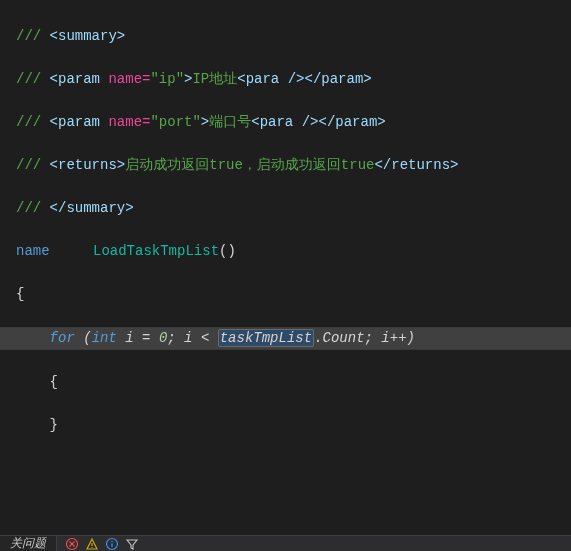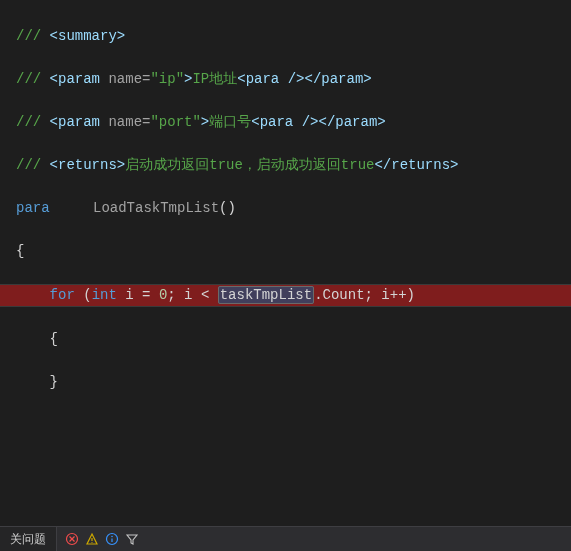--- a/index.html
+++ b/index.html
@@ -15,47 +15,48 @@
 .editor {
   background: #1e1e1e;
   padding: 4px 0;
   line-height: 21.5px;
   white-space: pre;
   color: #d4d4d4;
   height: 528px;
   overflow: hidden;
 }
 .line { padding-left: 16px; position: relative; }
-.line.highlighted { background: #7f1d1d; border-top: 1px solid #3a3a3a; border-bottom: 1px solid #3a3a3a; }
+.line.highlighted { background: #404040; border-top: 1px solid #3a3a3a; border-bottom: 1px solid #3a3a3a; font-style: italic; }
 .comment { color: #57A64A; }
 .keyword { color: #569CD6; }
-.method { color: #a3a3a3; padding-left: 35px; }
+.method { color: #14b8a6; padding-left: 35px; }
 .number { color: #B5CEA8; }
 .punct { color: #d4d4d4; }
 .ident { color: #d4d4d4; }
 .xmltag { color: #9CDCFE; }
-.xmlattr { color: #a3a3a3; }
+.xmlattr { color: #ec4899; }
 .hl-box {
   border: 1px solid #6a6a6a;
   background: rgba(38,79,120,0.7);
   padding: 0 1px;
   border-radius: 2px;
 }
 .statusbar {
   position: absolute;
   bottom: 0;
   left: 0;
   right: 0;
-  height: 25px;
+  height: 16px;
   background: #2d2d30;
   border-top: 1px solid #3e3e42;
   display: flex;
   align-items: stretch;
   font-size: 12px;
   color: #cccccc;
+  font-style: italic;
 }
 .status-tab {
   padding: 3px 10px;
   border-right: 1px solid #3e3e42;
   background: #252526;
   display: flex;
   align-items: center;
 }
 .status-icons {
   display: flex;
@@ -66,21 +67,22 @@
 .status-icons svg { flex-shrink: 0; }
 </style>
 </head>
 <body>
 
 <div class="editor">
 <div class="line"><span class="comment">/// </span><span class="comment xmltag">&lt;summary&gt;</span></div>
 <div class="line"><span class="comment">/// </span><span class="comment xmltag">&lt;param </span><span class="comment xmlattr">name=</span><span class="comment">"ip"</span><span class="comment xmltag">&gt;</span><span class="comment">IP地址</span><span class="comment xmltag">&lt;para /&gt;</span><span class="comment xmltag">&lt;/param&gt;</span></div>
 <div class="line"><span class="comment">/// </span><span class="comment xmltag">&lt;param </span><span class="comment xmlattr">name=</span><span class="comment">"port"</span><span class="comment xmltag">&gt;</span><span class="comment">端口号</span><span class="comment xmltag">&lt;para /&gt;</span><span class="comment xmltag">&lt;/param&gt;</span></div>
 <div class="line"><span class="comment">/// </span><span class="comment xmltag">&lt;returns&gt;</span><span class="comment">启动成功返回true，启动成功返回true</span><span class="comment xmltag">&lt;/returns&gt;</span></div>
-<div class="line"><span class="keyword">para</span><span class="method"> LoadTaskTmpList</span><span class="punct">()</span></div>
+<div class="line"><span class="comment">/// </span><span class="comment xmltag">&lt;/summary&gt;</span></div>
+<div class="line"><span class="keyword">name</span><span class="method"> LoadTaskTmpList</span><span class="punct">()</span></div>
 <div class="line"><span class="punct">{</span></div>
 <div class="line highlighted"><span>    </span><span class="keyword">for</span><span class="punct"> (</span><span class="keyword">int</span><span class="ident"> i = </span><span class="number">0</span><span class="ident">; i &lt; </span><span class="ident hl-box">taskTmpList</span><span class="ident">.Count; i++)</span></div>
 <div class="line"><span class="punct">    {</span></div>
 <div class="line"><span class="punct">    }</span></div>
 
 
 
 
 
 

